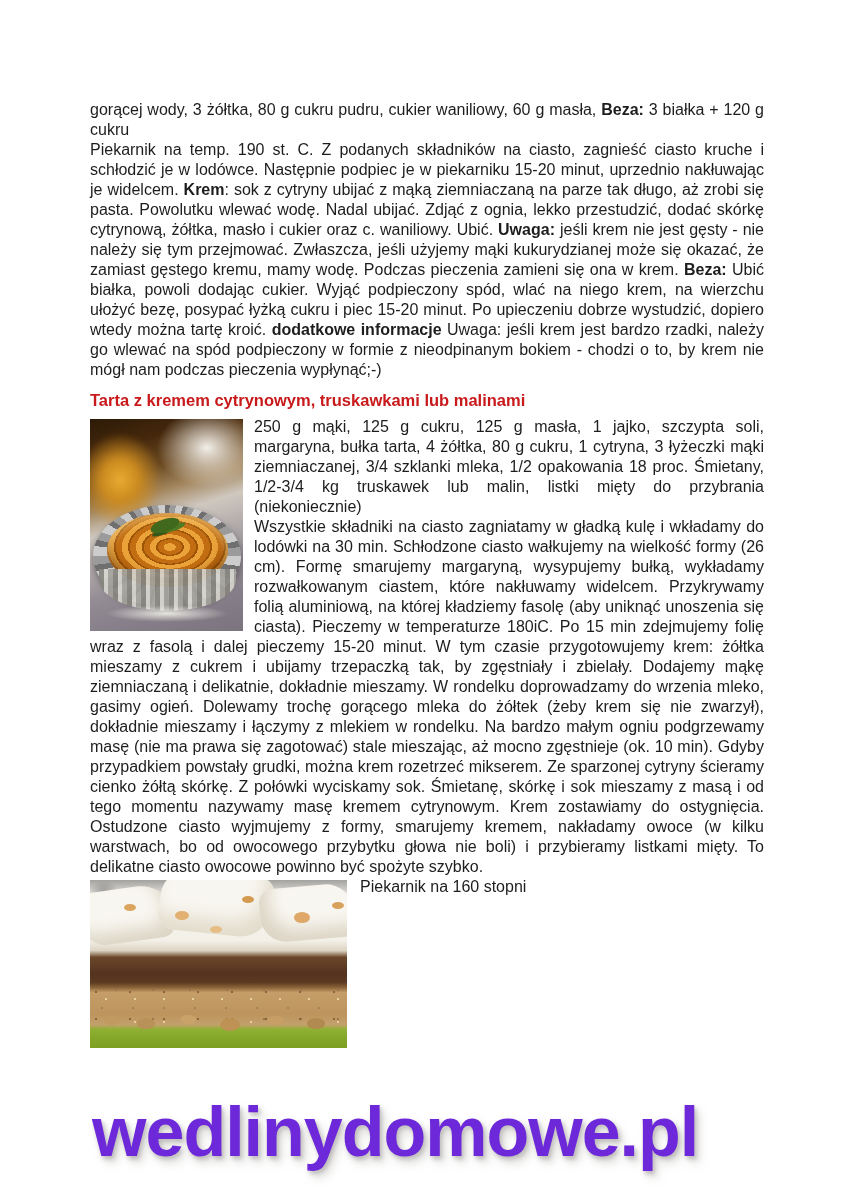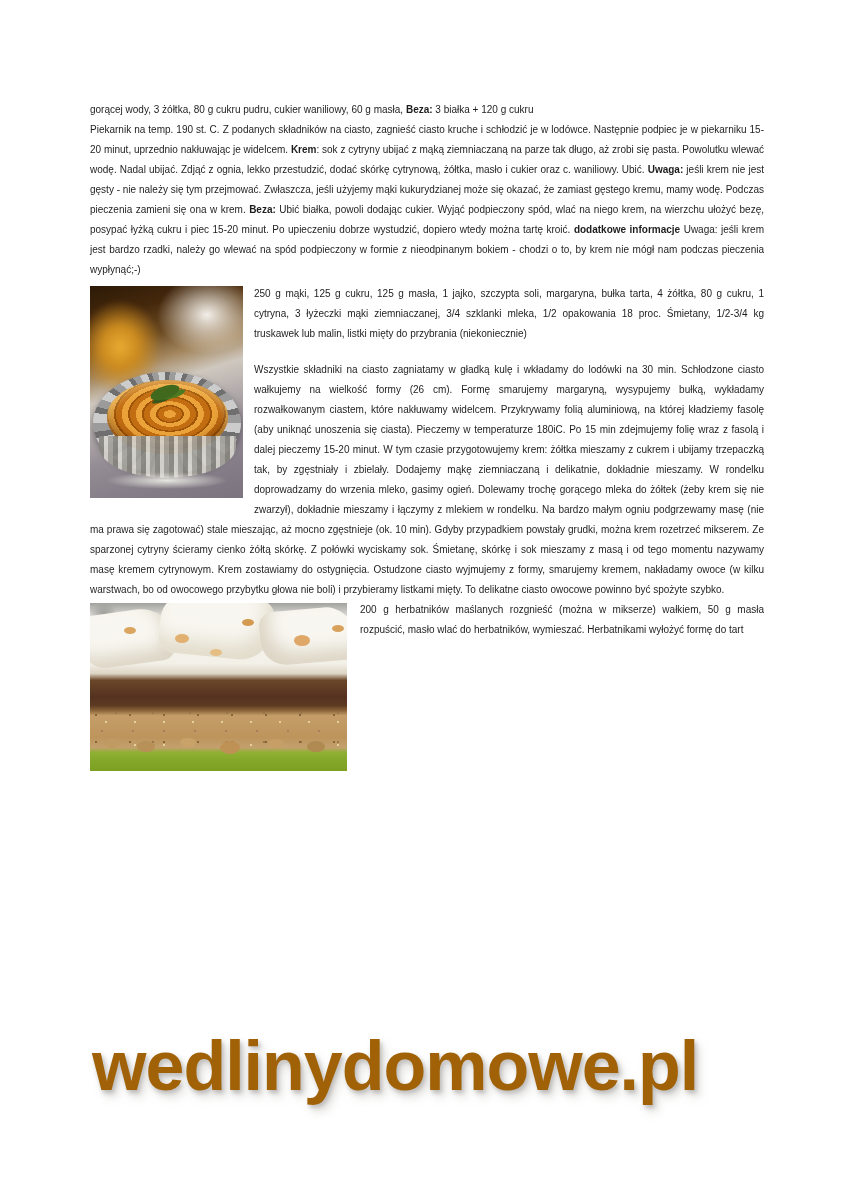--- a/index.html
+++ b/index.html
@@ -1,21 +1,21 @@
 <!DOCTYPE html>
 <html><head>
 <meta charset="utf-8">
 <style>
   html,body{margin:0;padding:0;}
   body{
     width:849px;height:1200px;background:#ffffff;position:relative;overflow:hidden;
     font-family:"Liberation Sans","DejaVu Sans",sans-serif;color:#1d1d1d;
   }
   .page{position:absolute;left:90px;top:100px;width:674px;}
-  p.bt,div.bt{font-size:10px;line-height:20px;text-align:justify;margin:0;}
+  p.bt,div.bt{font-size:16px;line-height:20px;text-align:justify;margin:0;}
   .bt b{font-weight:bold;}
   .sp1{margin-top:12px;}
   h2.red{
     color:#c8191b;font-size:16.5px;line-height:20px;font-weight:bold;
     margin:10px 0 7px 0;
   }
   .section{zoom:1;}
   .section::after{content:"";display:block;clear:both;}
   .photo{position:relative;overflow:hidden;float:left;}
   
@@ -71,60 +71,61 @@
       radial-gradient(circle 2px at 16px 13px,#e8cf9e 60%,rgba(0,0,0,0) 62%),
       radial-gradient(circle 2.5px at 26px 4px,#9a744a 60%,rgba(0,0,0,0) 62%),
       radial-gradient(circle 2px at 12px 22px,#a5805a 60%,rgba(0,0,0,0) 62%);
     background-size:34px 27px,29px 23px,37px 29px,31px 25px;}
   .p2-edge{position:absolute;left:14px;top:136px;width:16px;height:9px;border-radius:50%;
     background:#c19a62;
     box-shadow:34px 3px 0 1px #b89158, 76px -1px 0 0 #c9a26a, 118px 4px 0 2px #bd9254,
                164px 0px 0 0 #c69e66, 204px 3px 0 1px #b08a50;}
   
   .watermark{
-    position:absolute;left:92px;top:1026px;white-space:nowrap;
-    font-size:70px;font-weight:bold;letter-spacing:-1px;color:#a16207;
+    position:absolute;left:92px;top:1092px;white-space:nowrap;
+    font-size:70px;font-weight:bold;letter-spacing:-1px;color:#6d28d9;
     text-shadow:2px 3px 4px rgba(150,148,145,.55), 5px 7px 10px rgba(165,162,158,.35),
                 -1px -1px 0 #ffffff;
   }
   .h2b{margin-top:26px;}
 </style>
 </head>
 <body>
 
 <div class="page">
 
   <p class="bt"><span>gorącej wody, 3 żółtka, 80 g cukru pudru, cukier waniliowy, 60 g masła, </span><b>Beza:</b><span> 3 białka + 120 g cukru</span></p>
 
   <p class="bt sp1"><span>Piekarnik na temp. 190 st. C. Z podanych składników na ciasto, zagnieść ciasto kruche i schłodzić je w lodówce. Następnie podpiec je w piekarniku 15-20 minut, uprzednio nakłuwając je widelcem. </span><b>Krem</b><span>: sok z cytryny ubijać z mąką ziemniaczaną na parze tak długo, aż zrobi się pasta. Powolutku wlewać wodę. Nadal ubijać. Zdjąć z ognia, lekko przestudzić, dodać skórkę cytrynową, żółtka, masło i cukier oraz c. waniliowy. Ubić. </span><b>Uwaga:</b><span> jeśli krem nie jest gęsty - nie należy się tym przejmować. Zwłaszcza, jeśli użyjemy mąki kukurydzianej może się okazać, że zamiast gęstego kremu, mamy wodę. Podczas pieczenia zamieni się ona w krem. </span><b>Beza:</b><span> Ubić białka, powoli dodając cukier. Wyjąć podpieczony spód, wlać na niego krem, na wierzchu ułożyć bezę, posypać łyżką cukru i piec 15-20 minut. Po upieczeniu dobrze wystudzić, dopiero wtedy można tartę kroić. </span><b>dodatkowe informacje</b><span> Uwaga: jeśli krem jest bardzo rzadki, należy go wlewać na spód podpieczony w formie z nieodpinanym bokiem - chodzi o to, by krem nie mógł nam podczas pieczenia wypłynąć;-)</span></p>
 
+  <h2 class="red">Tarta z kremem cytrynowym, truskawkami lub malinami</h2>
 
   <div class="section">
     <div class="photo photo1">
       <div class="p1-glow"></div>
       <div class="p1-jar"></div>
       <div class="p1-panback"></div>
       <div class="p1-fruit"></div>
       <div class="p1-mint"></div>
       <div class="p1-panfront"></div>
       <div class="p1-basehl"></div>
     </div>
-    <p class="bt" style="margin-top:4px;margin-bottom:16px;">250 g mąki, 125 g cukru, 125 g masła, 1 jajko, szczypta soli, margaryna, bułka tarta, 4 żółtka, 80 g cukru, 1 cytryna, 3 łyżeczki mąki ziemniaczanej, 3/4 szklanki mleka, 1/2 opakowania 18 proc. Śmietany, 1/2-3/4 kg truskawek lub malin, listki mięty do przybrania (niekoniecznie)</p>
+    <p class="bt" style="margin-top:4px;margin-bottom:0;">250 g mąki, 125 g cukru, 125 g masła, 1 jajko, szczypta soli, margaryna, bułka tarta, 4 żółtka, 80 g cukru, 1 cytryna, 3 łyżeczki mąki ziemniaczanej, 3/4 szklanki mleka, 1/2 opakowania 18 proc. Śmietany, 1/2-3/4 kg truskawek lub malin, listki mięty do przybrania (niekoniecznie)</p>
     <p class="bt">Wszystkie składniki na ciasto zagniatamy w gładką kulę i wkładamy do lodówki na 30 min. Schłodzone ciasto wałkujemy na wielkość formy (26 cm). Formę smarujemy margaryną, wysypujemy bułką, wykładamy rozwałkowanym ciastem, które nakłuwamy widelcem. Przykrywamy folią aluminiową, na której kładziemy fasolę (aby uniknąć unoszenia się ciasta). Pieczemy w temperaturze 180iC. Po 15 min zdejmujemy folię wraz z fasolą i dalej pieczemy 15-20 minut. W tym czasie przygotowujemy krem: żółtka mieszamy z cukrem i ubijamy trzepaczką tak, by zgęstniały i zbielały. Dodajemy mąkę ziemniaczaną i delikatnie, dokładnie mieszamy. W rondelku doprowadzamy do wrzenia mleko, gasimy ogień. Dolewamy trochę gorącego mleka do żółtek (żeby krem się nie zwarzył), dokładnie mieszamy i łączymy z mlekiem w rondelku. Na bardzo małym ogniu podgrzewamy masę (nie ma prawa się zagotować) stale mieszając, aż mocno zgęstnieje (ok. 10 min). Gdyby przypadkiem powstały grudki, można krem rozetrzeć mikserem. Ze sparzonej cytryny ścieramy cienko żółtą skórkę. Z połówki wyciskamy sok. Śmietanę, skórkę i sok mieszamy z masą i od tego momentu nazywamy masę kremem cytrynowym. Krem zostawiamy do ostygnięcia. Ostudzone ciasto wyjmujemy z formy, smarujemy kremem, nakładamy owoce (w kilku warstwach, bo od owocowego przybytku głowa nie boli) i przybieramy listkami mięty. To delikatne ciasto owocowe powinno być spożyte szybko.</p>
   </div>
 
 
   <div class="section">
     <div class="photo photo2">
       <div class="p2-shade"></div>
       <div class="p2-mer a"></div>
       <div class="p2-mer b"></div>
       <div class="p2-mer c"></div>
       <div class="p2-toast"></div>
       <div class="p2-crumbs"></div>
       <div class="p2-edge"></div>
     </div>
-    <p class="bt">200 g herbatników maślanych rozgnieść (można w mikserze) wałkiem, 50 g masła rozpuścić, masło wlać do herbatników, wymieszać. Herbatnikami wyłożyć formę do tart</p>
+    <div class="bt">Piekarnik na 160 stopni</div>
   </div>
 
 </div>
 
 <div class="watermark">wedlinydomowe.pl</div>
 
 </body></html>

